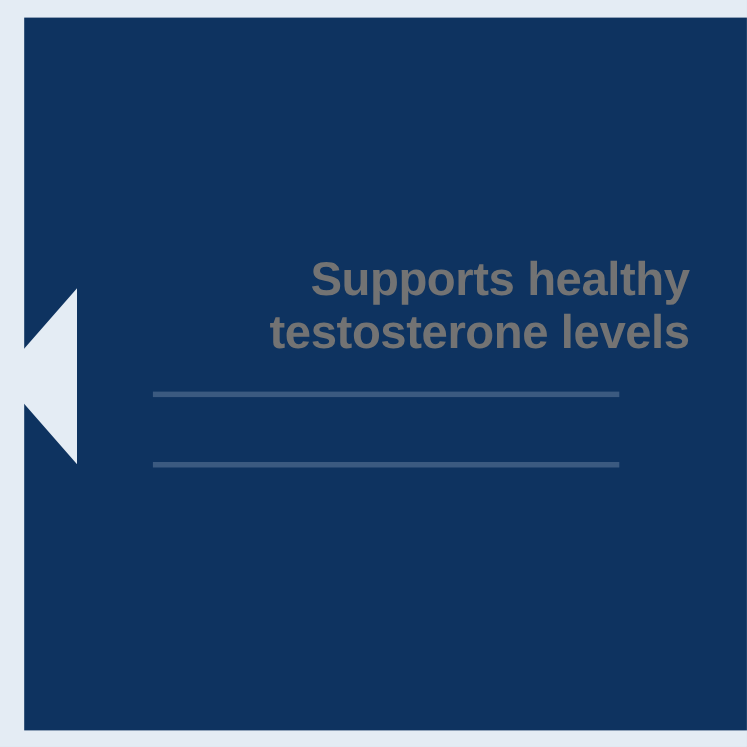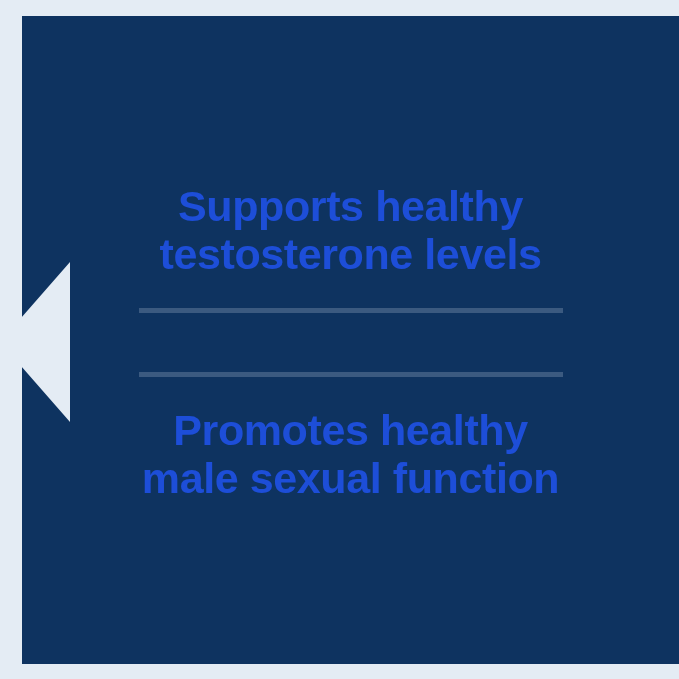--- a/index.html
+++ b/index.html
@@ -46,22 +46,22 @@
     height: 648px;
     display: flex;
     flex-direction: column;
     justify-content: center;
     align-items: center;
     box-sizing: border-box;
     padding: 0 52px;
   }
   .benefit {
     width: 100%;
-    text-align: center;
-    color: #1d4ed8;
+    text-align: right;
+    color: #737373;
     font-weight: bold;
     font-size: 43px;
     line-height: 1.12;
     letter-spacing: -0.4px;
     white-space: pre-line;
   }
   .benefit-1 { margin-top: 4px; }
   .benefit-2 { }
   .benefit-3 { }
   .divider {
@@ -86,17 +86,15 @@
   <div class="benefits">
 
     <div class="benefit benefit-1">Supports healthy
 testosterone levels</div>
 
     <hr class="divider">
 
 
     <hr class="divider">
 
-    <div class="benefit benefit-3">Promotes healthy
-male sexual function</div>
 
   </div>
 </div>
 
 </body></html>

